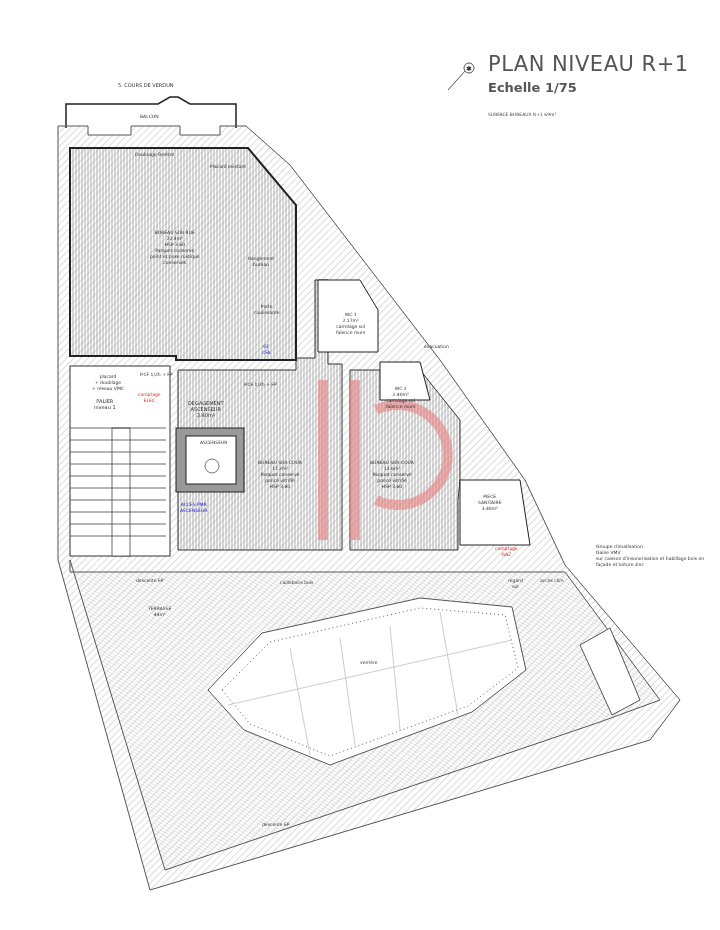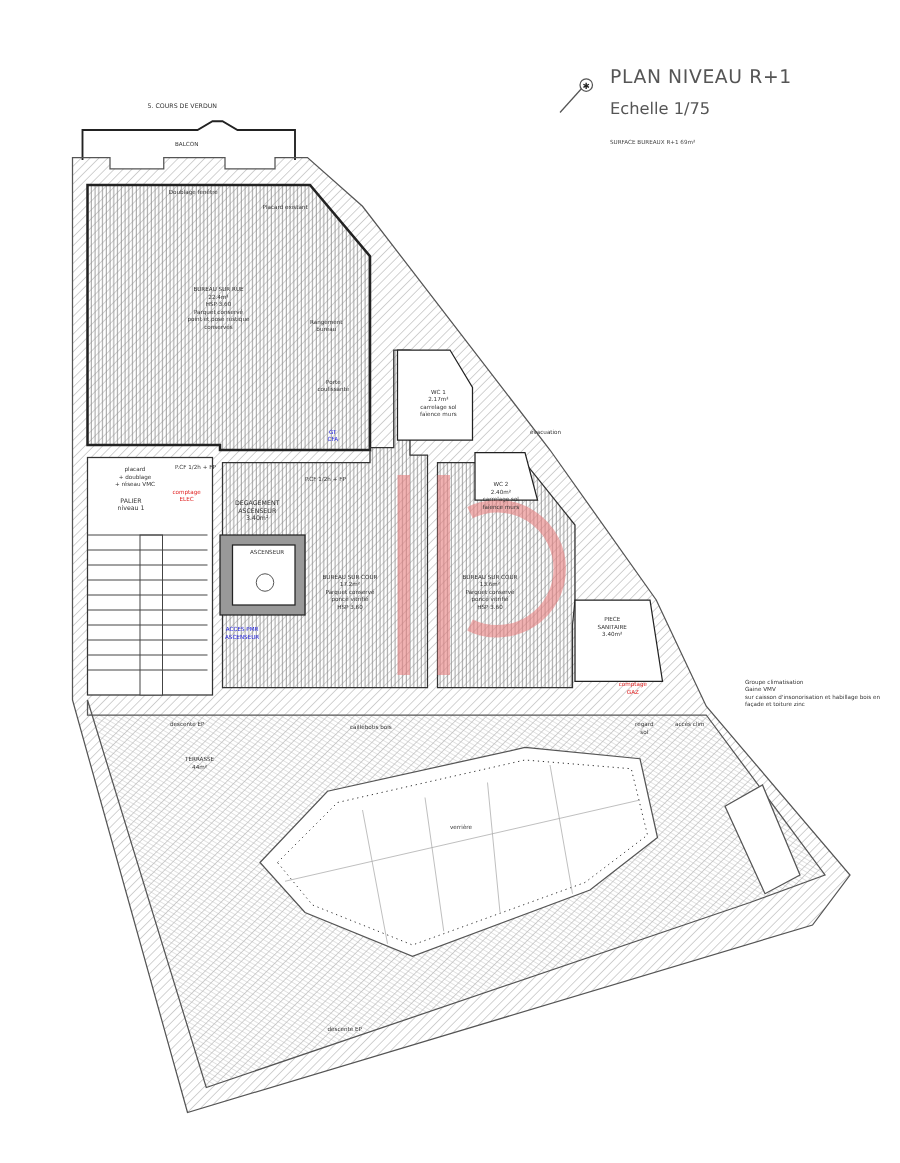--- a/index.html
+++ b/index.html
@@ -1,19 +1,19 @@
 <!DOCTYPE html>
 <html><head>
 <meta charset="utf-8">
 <style>
   html, body { margin:0; padding:0; background:#ffffff; }
   body { width:720px; height:930px; position:relative; overflow:hidden; font-family:"DejaVu Sans", sans-serif; }
   .plan { position:absolute; left:0; top:0; width:720px; height:930px; }
-  .title { position:absolute; left:488px; top:52px; font-size:15px; color:#555; letter-spacing:0.5px; }
-  .scale { position:absolute; left:488px; top:80px; font-size:13px; color:#555; }
+  .title { position:absolute; left:488px; top:52px; font-size:21px; color:#555; letter-spacing:0.5px; }
+  .scale { position:absolute; left:488px; top:80px; font-size:13px; color:#555;font-weight:bold; }
   .surf { position:absolute; left:488px; top:112px; font-size:4.5px; color:#444; }
   .street { position:absolute; left:118px; top:82px; font-size:5px; color:#333; }
   .lbl { position:absolute; font-size:4.5px; color:#333; text-align:center; line-height:6px; white-space:pre-line; }
   .lbl.big { font-size:5px; }
   .lbl.red { color:#e02020; }
   .lbl.blue { color:#2020e0; }
 </style>
 </head>
 <body>
 

